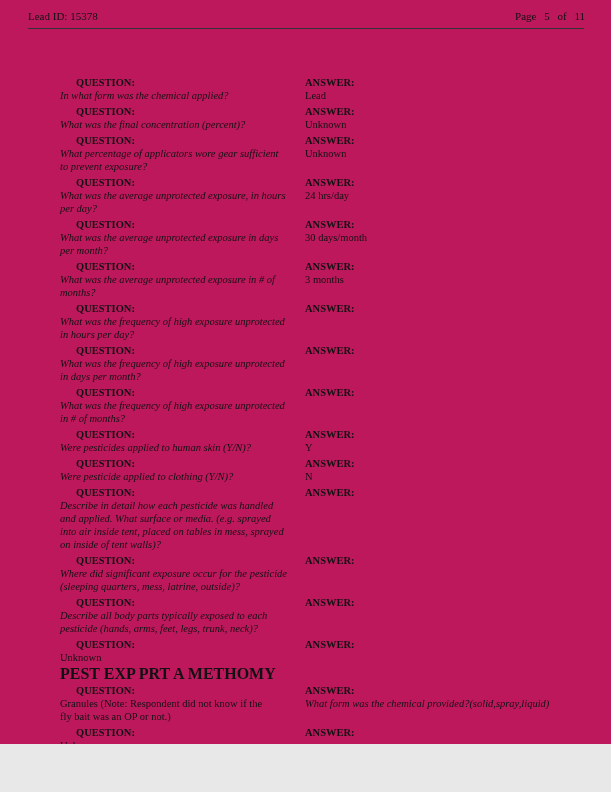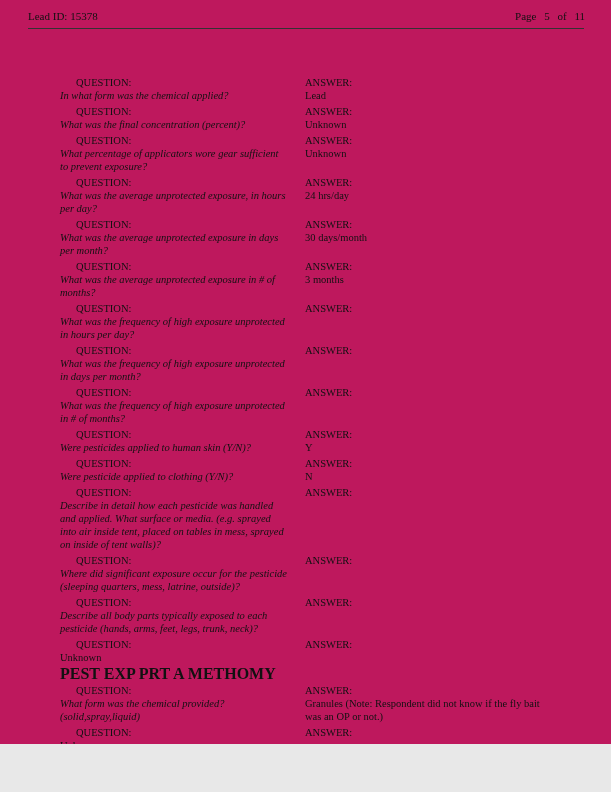--- a/index.html
+++ b/index.html
@@ -42,21 +42,21 @@
     top: 76px;
     left: 60px;
     right: 28px;
   }
   .qa {
     display: grid;
     grid-template-columns: 245px 1fr;
     margin-bottom: 3px;
   }
   .lbl {
-    font-weight: normal;
+    font-weight: bold;
     font-size: 10.5px;
     line-height: 13px;
   }
   .q-lbl { padding-left: 16px; }
   .txt {
     font-size: 10.5px;
     line-height: 13px;
   }
   .q-txt { padding-right: 16px; font-style: italic; }
   .a-txt { padding-right: 30px; }
@@ -182,22 +182,22 @@
       <span class="lbl q-lbl">QUESTION:</span>
       <span class="lbl a-lbl">ANSWER:</span>
       <span class="txt a-txt">Unknown</span>
     </div>
 
     <div class="section-title">PEST EXP PRT A METHOMY</div>
 
     <div class="qa">
       <span class="lbl q-lbl">QUESTION:</span>
       <span class="lbl a-lbl">ANSWER:</span>
+      <span class="txt a-txt">Granules (Note: Respondent did not know if the fly bait was an OP or not.)</span>
       <span class="txt q-txt">What form was the chemical provided?(solid,spray,liquid)</span>
-      <span class="txt a-txt">Granules (Note: Respondent did not know if the fly bait was an OP or not.)</span>
     </div>
 
     <div class="qa">
       <span class="lbl q-lbl">QUESTION:</span>
       <span class="lbl a-lbl">ANSWER:</span>
       <span class="txt a-txt">Unknown</span>
     </div>
 
   </div>
 </div>

